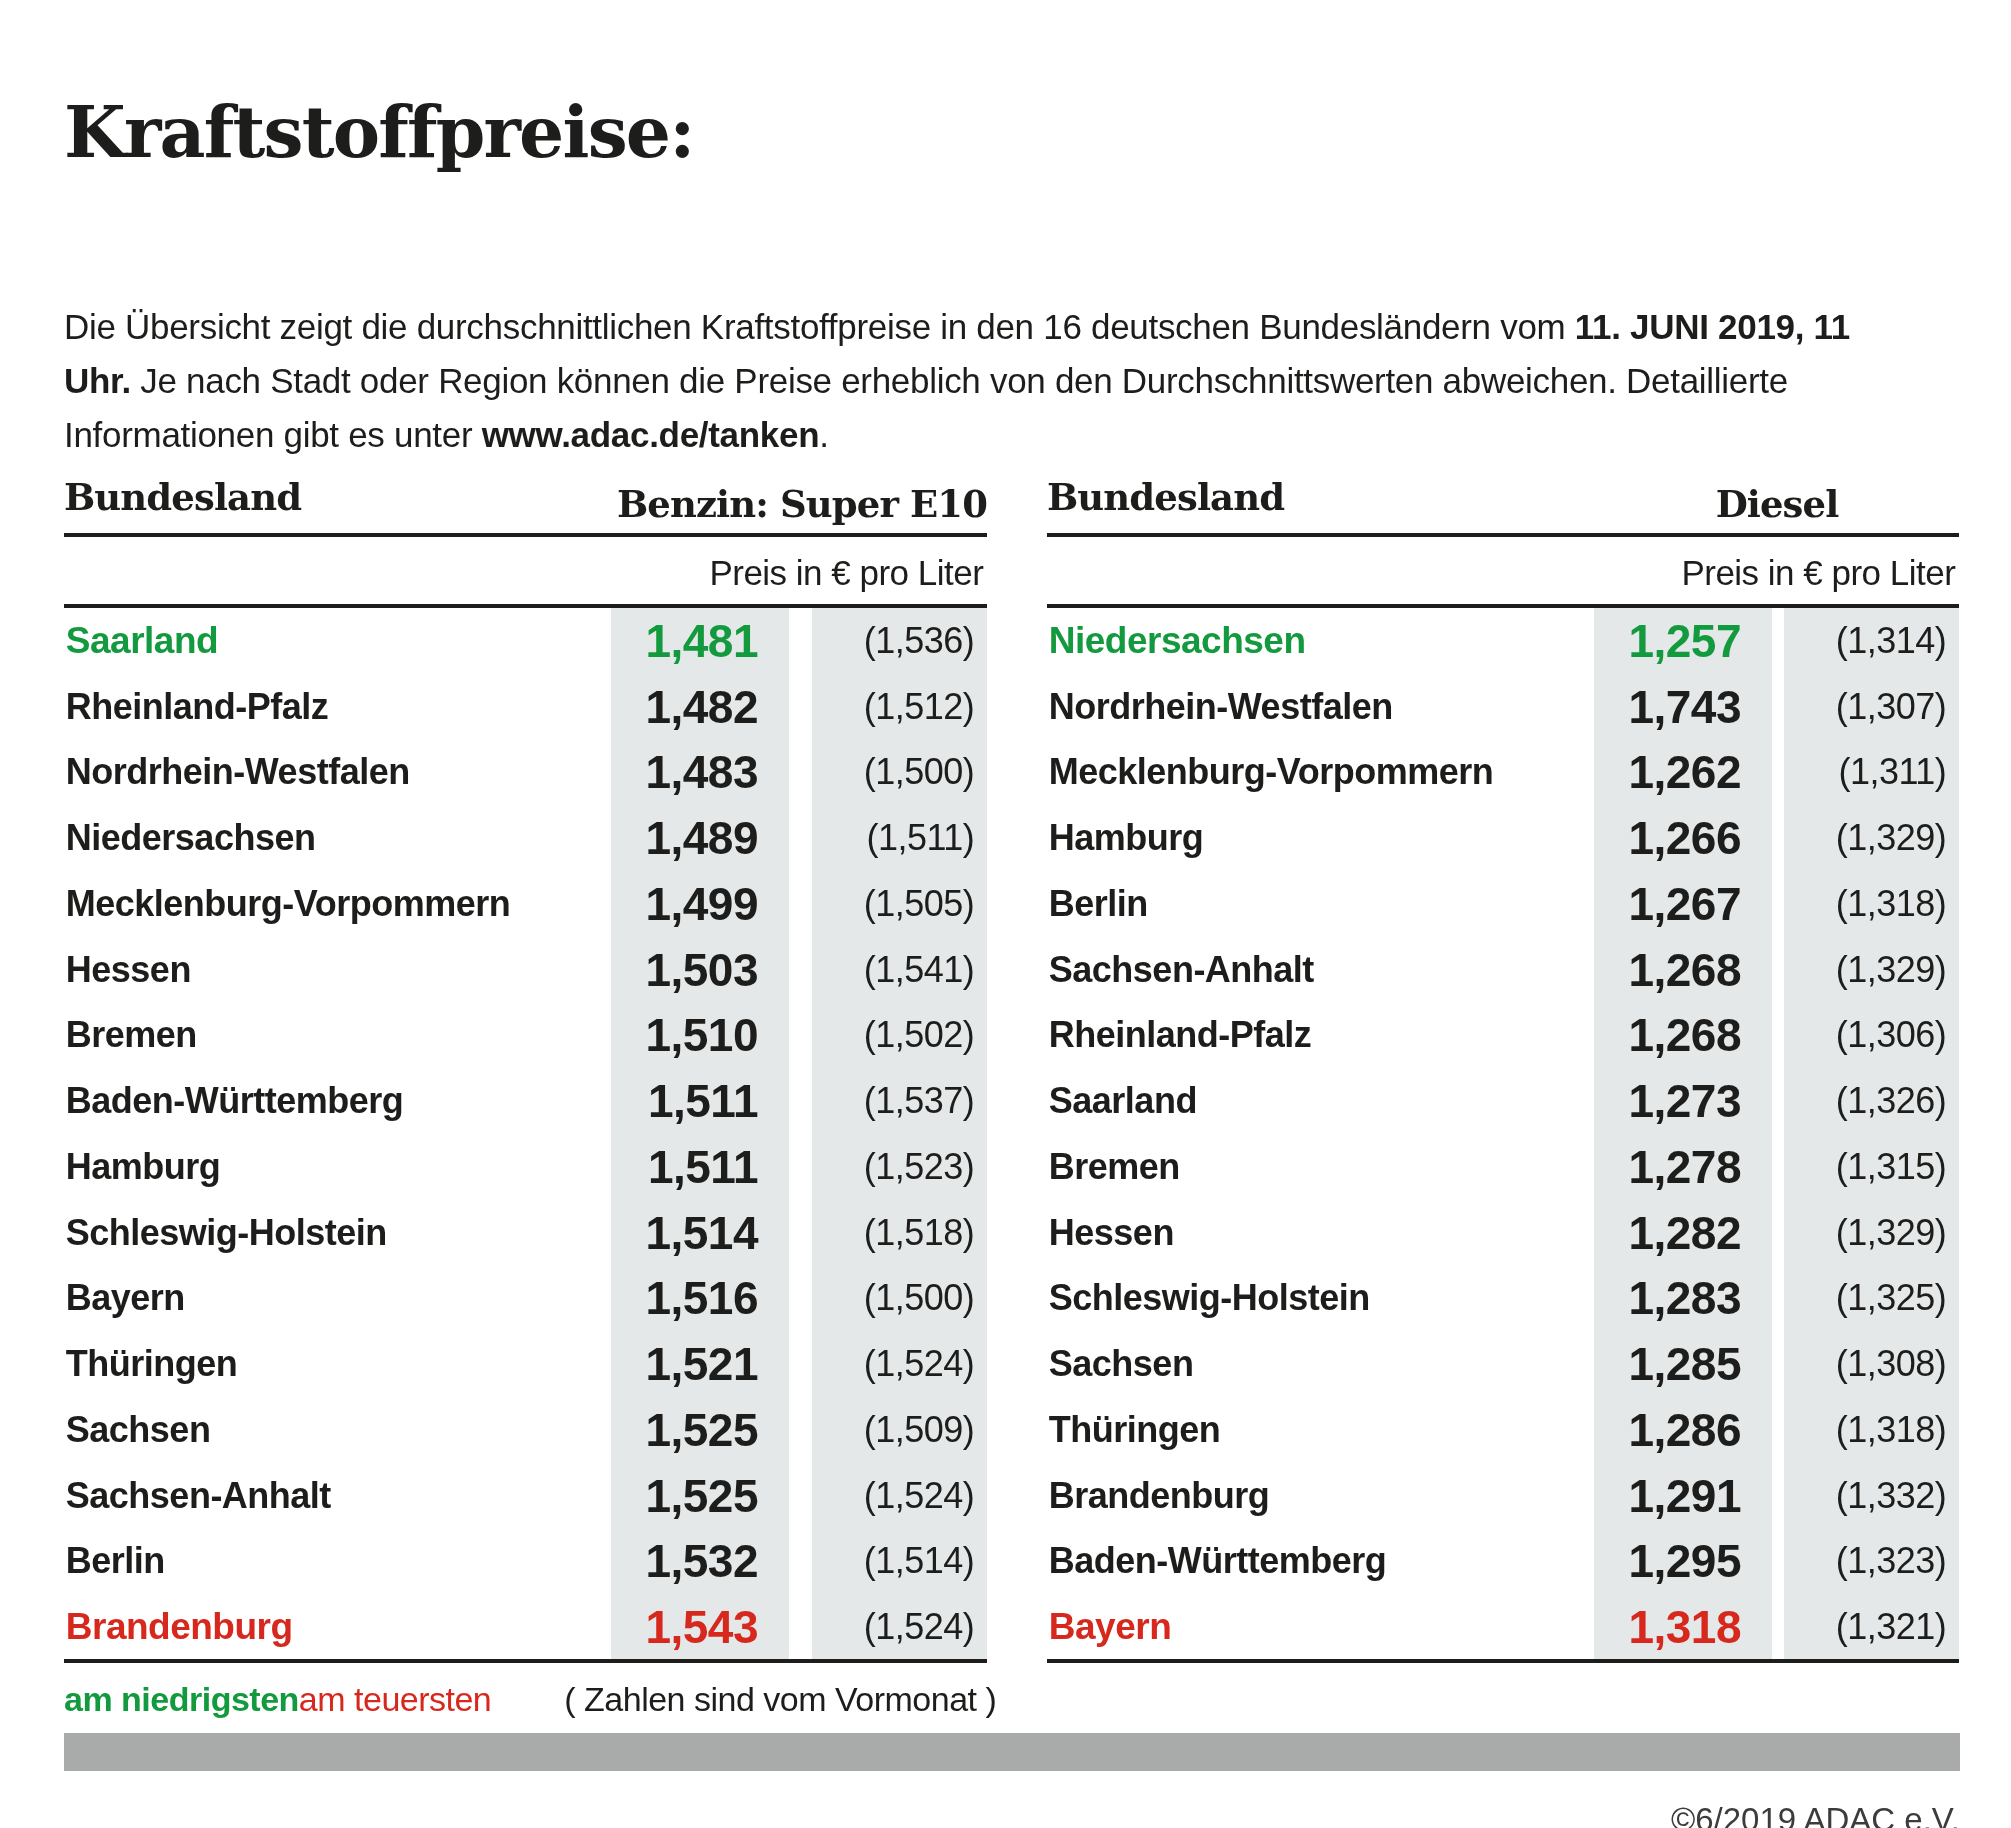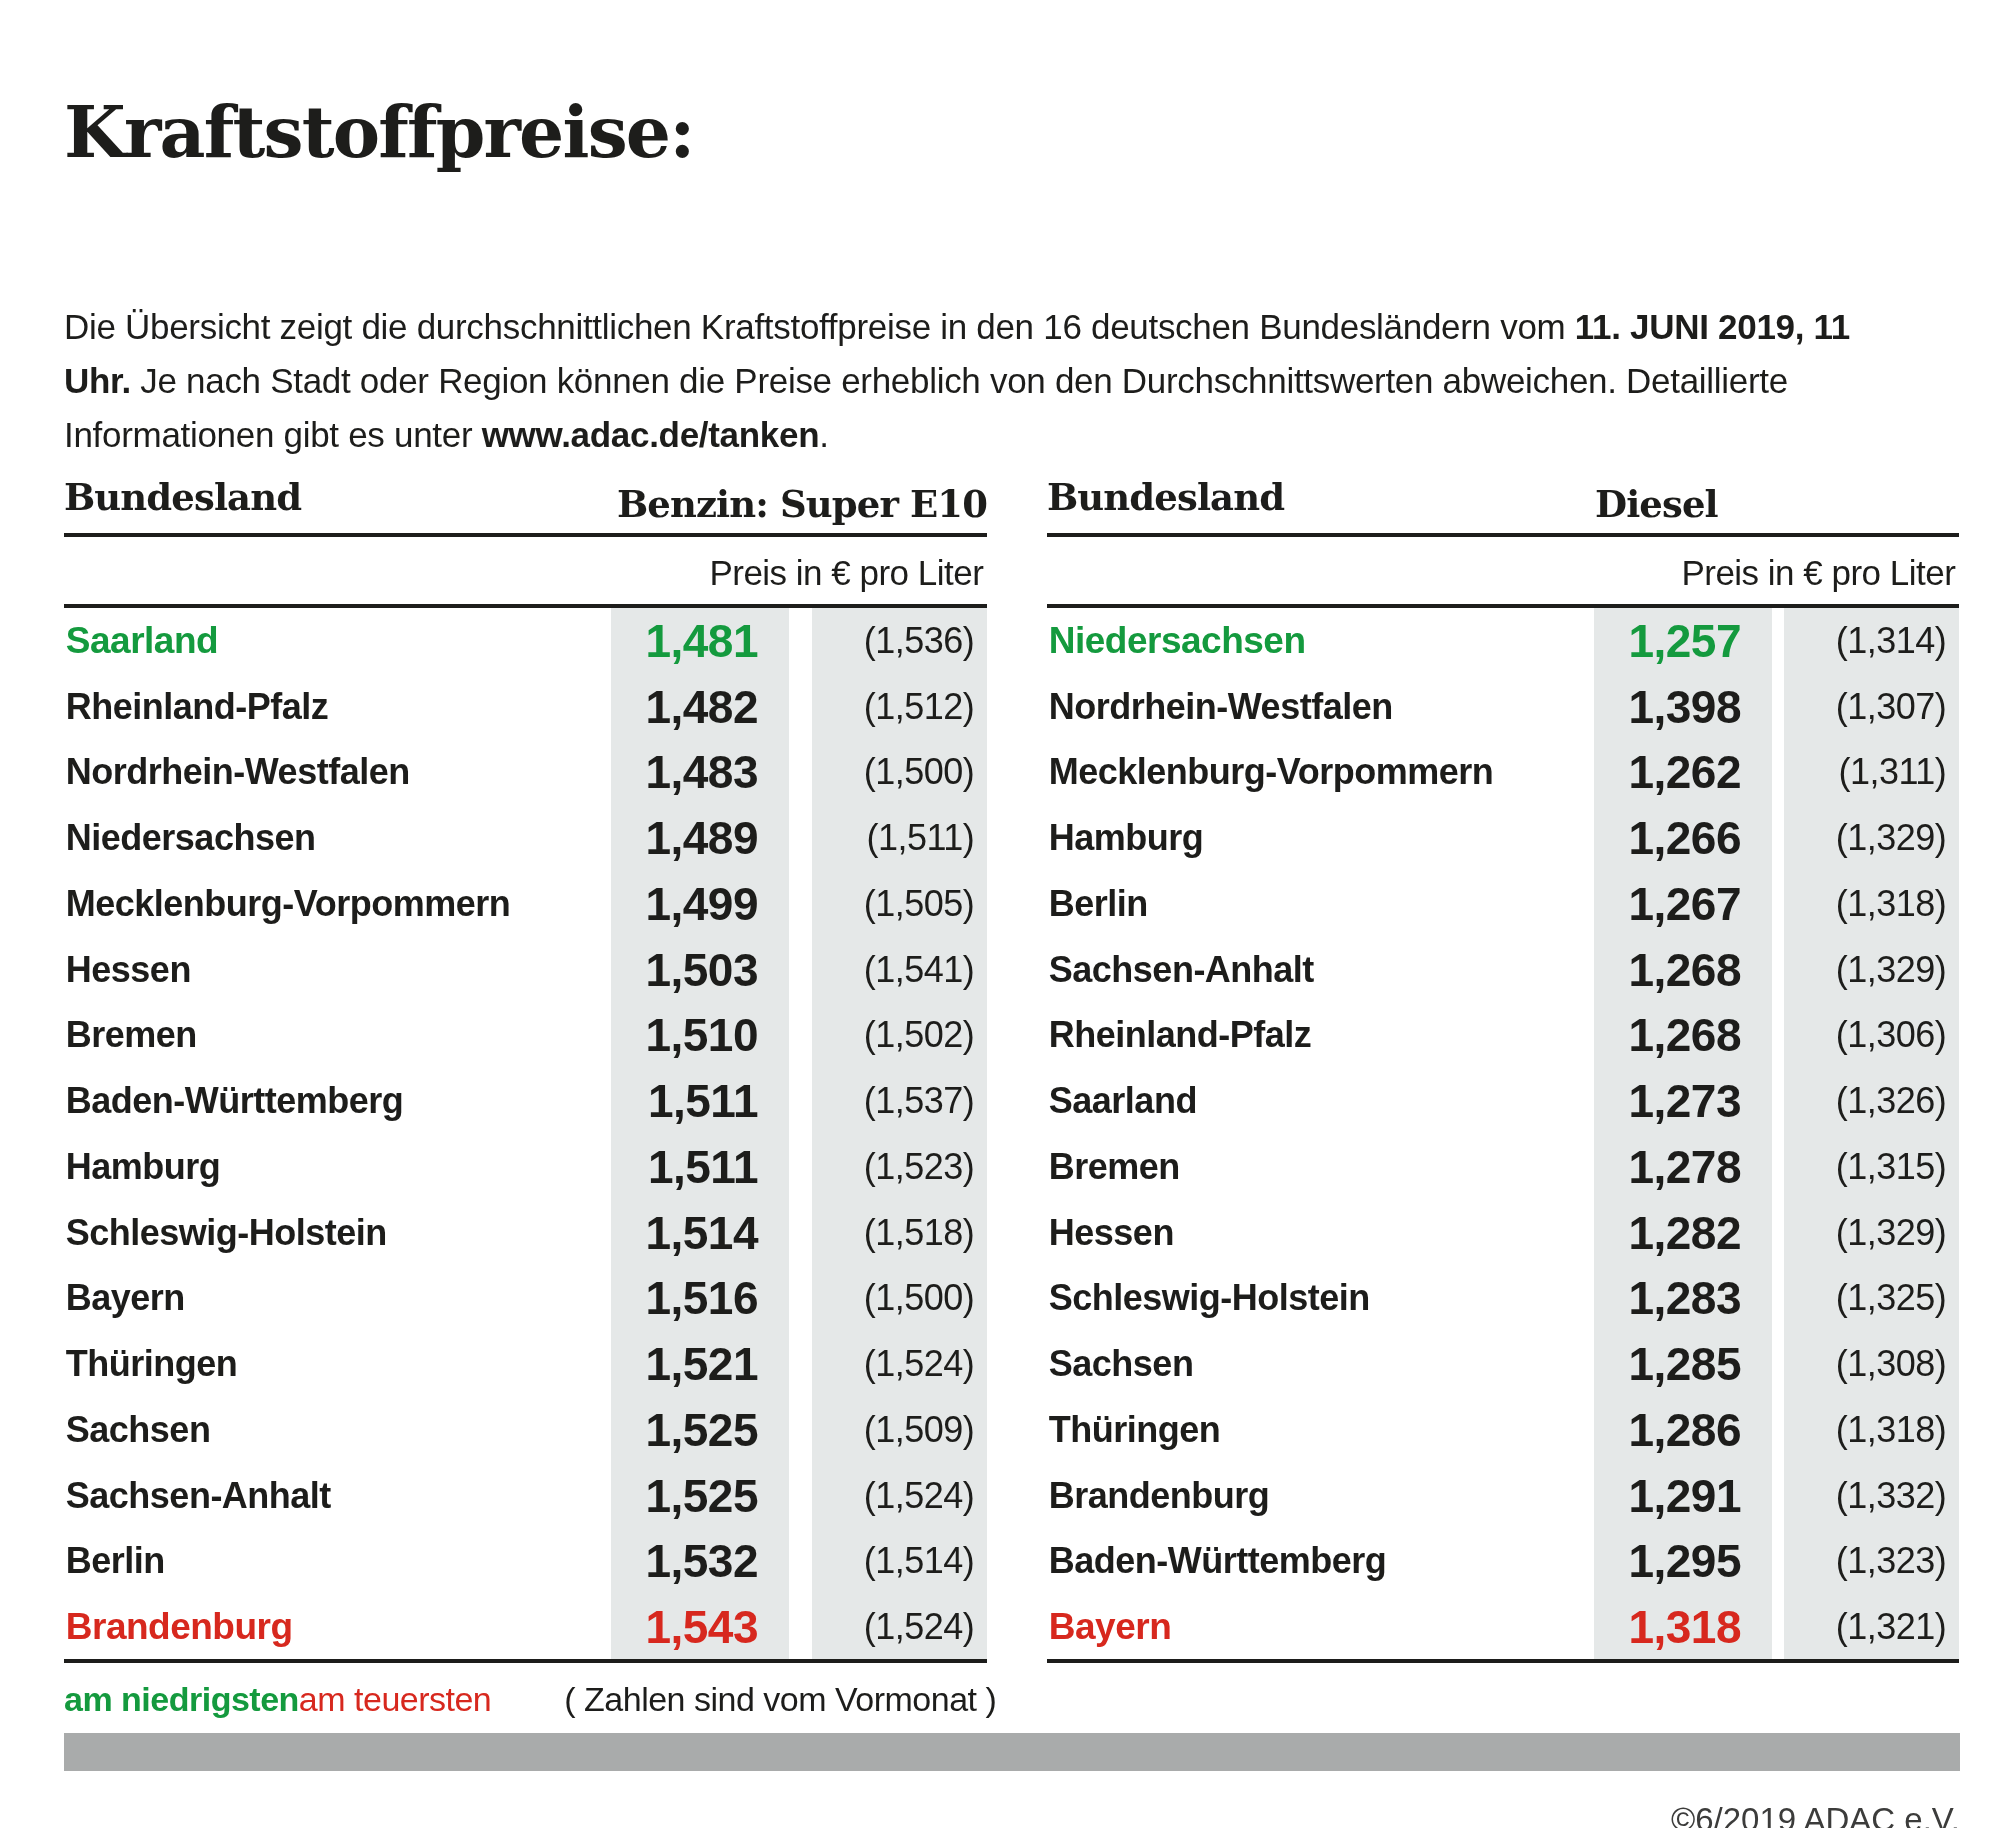--- a/index.html
+++ b/index.html
@@ -31,21 +31,21 @@
   
   .price-table{position:absolute;top:473px;height:1193px;}
   #table0{left:64px;width:923px;}
   #table1{left:1047px;width:912px;}
 
   .thead{position:absolute;top:0;left:0;right:0;height:56px;
     font-family:"DejaVu Serif",serif;font-weight:700;font-size:37px;letter-spacing:-0.9px;}
   .state-col{position:absolute;left:0;top:1.8px;}
   .fuel-col{position:absolute;right:0;top:9px;}
   #table0 .fuel-col{width:473px;text-align:right;}
-  #table1 .fuel-col{width:364px;text-align:left;}
+  #table1 .fuel-col{width:364px;text-align:center;}
 
   .rule{position:absolute;left:0;right:0;height:3.6px;background:#1d1d1b;}
   .rule-top{top:60px;}
   .rule-mid{top:131px;}
   .rule-bottom{top:1186px;}
 
   .unit-row{position:absolute;top:80px;right:3.6px;font-size:35px;letter-spacing:-0.5px;}
 
   .band{position:absolute;top:135px;height:1052px;background:var(--band,#e5e8e8);}
   .band1{left:547px;width:178px;}
@@ -204,21 +204,21 @@
   <div class="band band2"></div>
   <div class="rows">
   <div class="row lowest">
     <span class="state">Niedersachsen</span>
     <span class="price">1,257</span>
     <span class="prev">(1,314)</span>
   </div>
 
   <div class="row">
     <span class="state">Nordrhein-Westfalen</span>
-    <span class="price">1,398</span>
+    <span class="price">1,743</span>
     <span class="prev">(1,307)</span>
   </div>
 
   <div class="row">
     <span class="state">Mecklenburg-Vorpommern</span>
     <span class="price">1,262</span>
     <span class="prev">(1,311)</span>
   </div>
 
   <div class="row">

